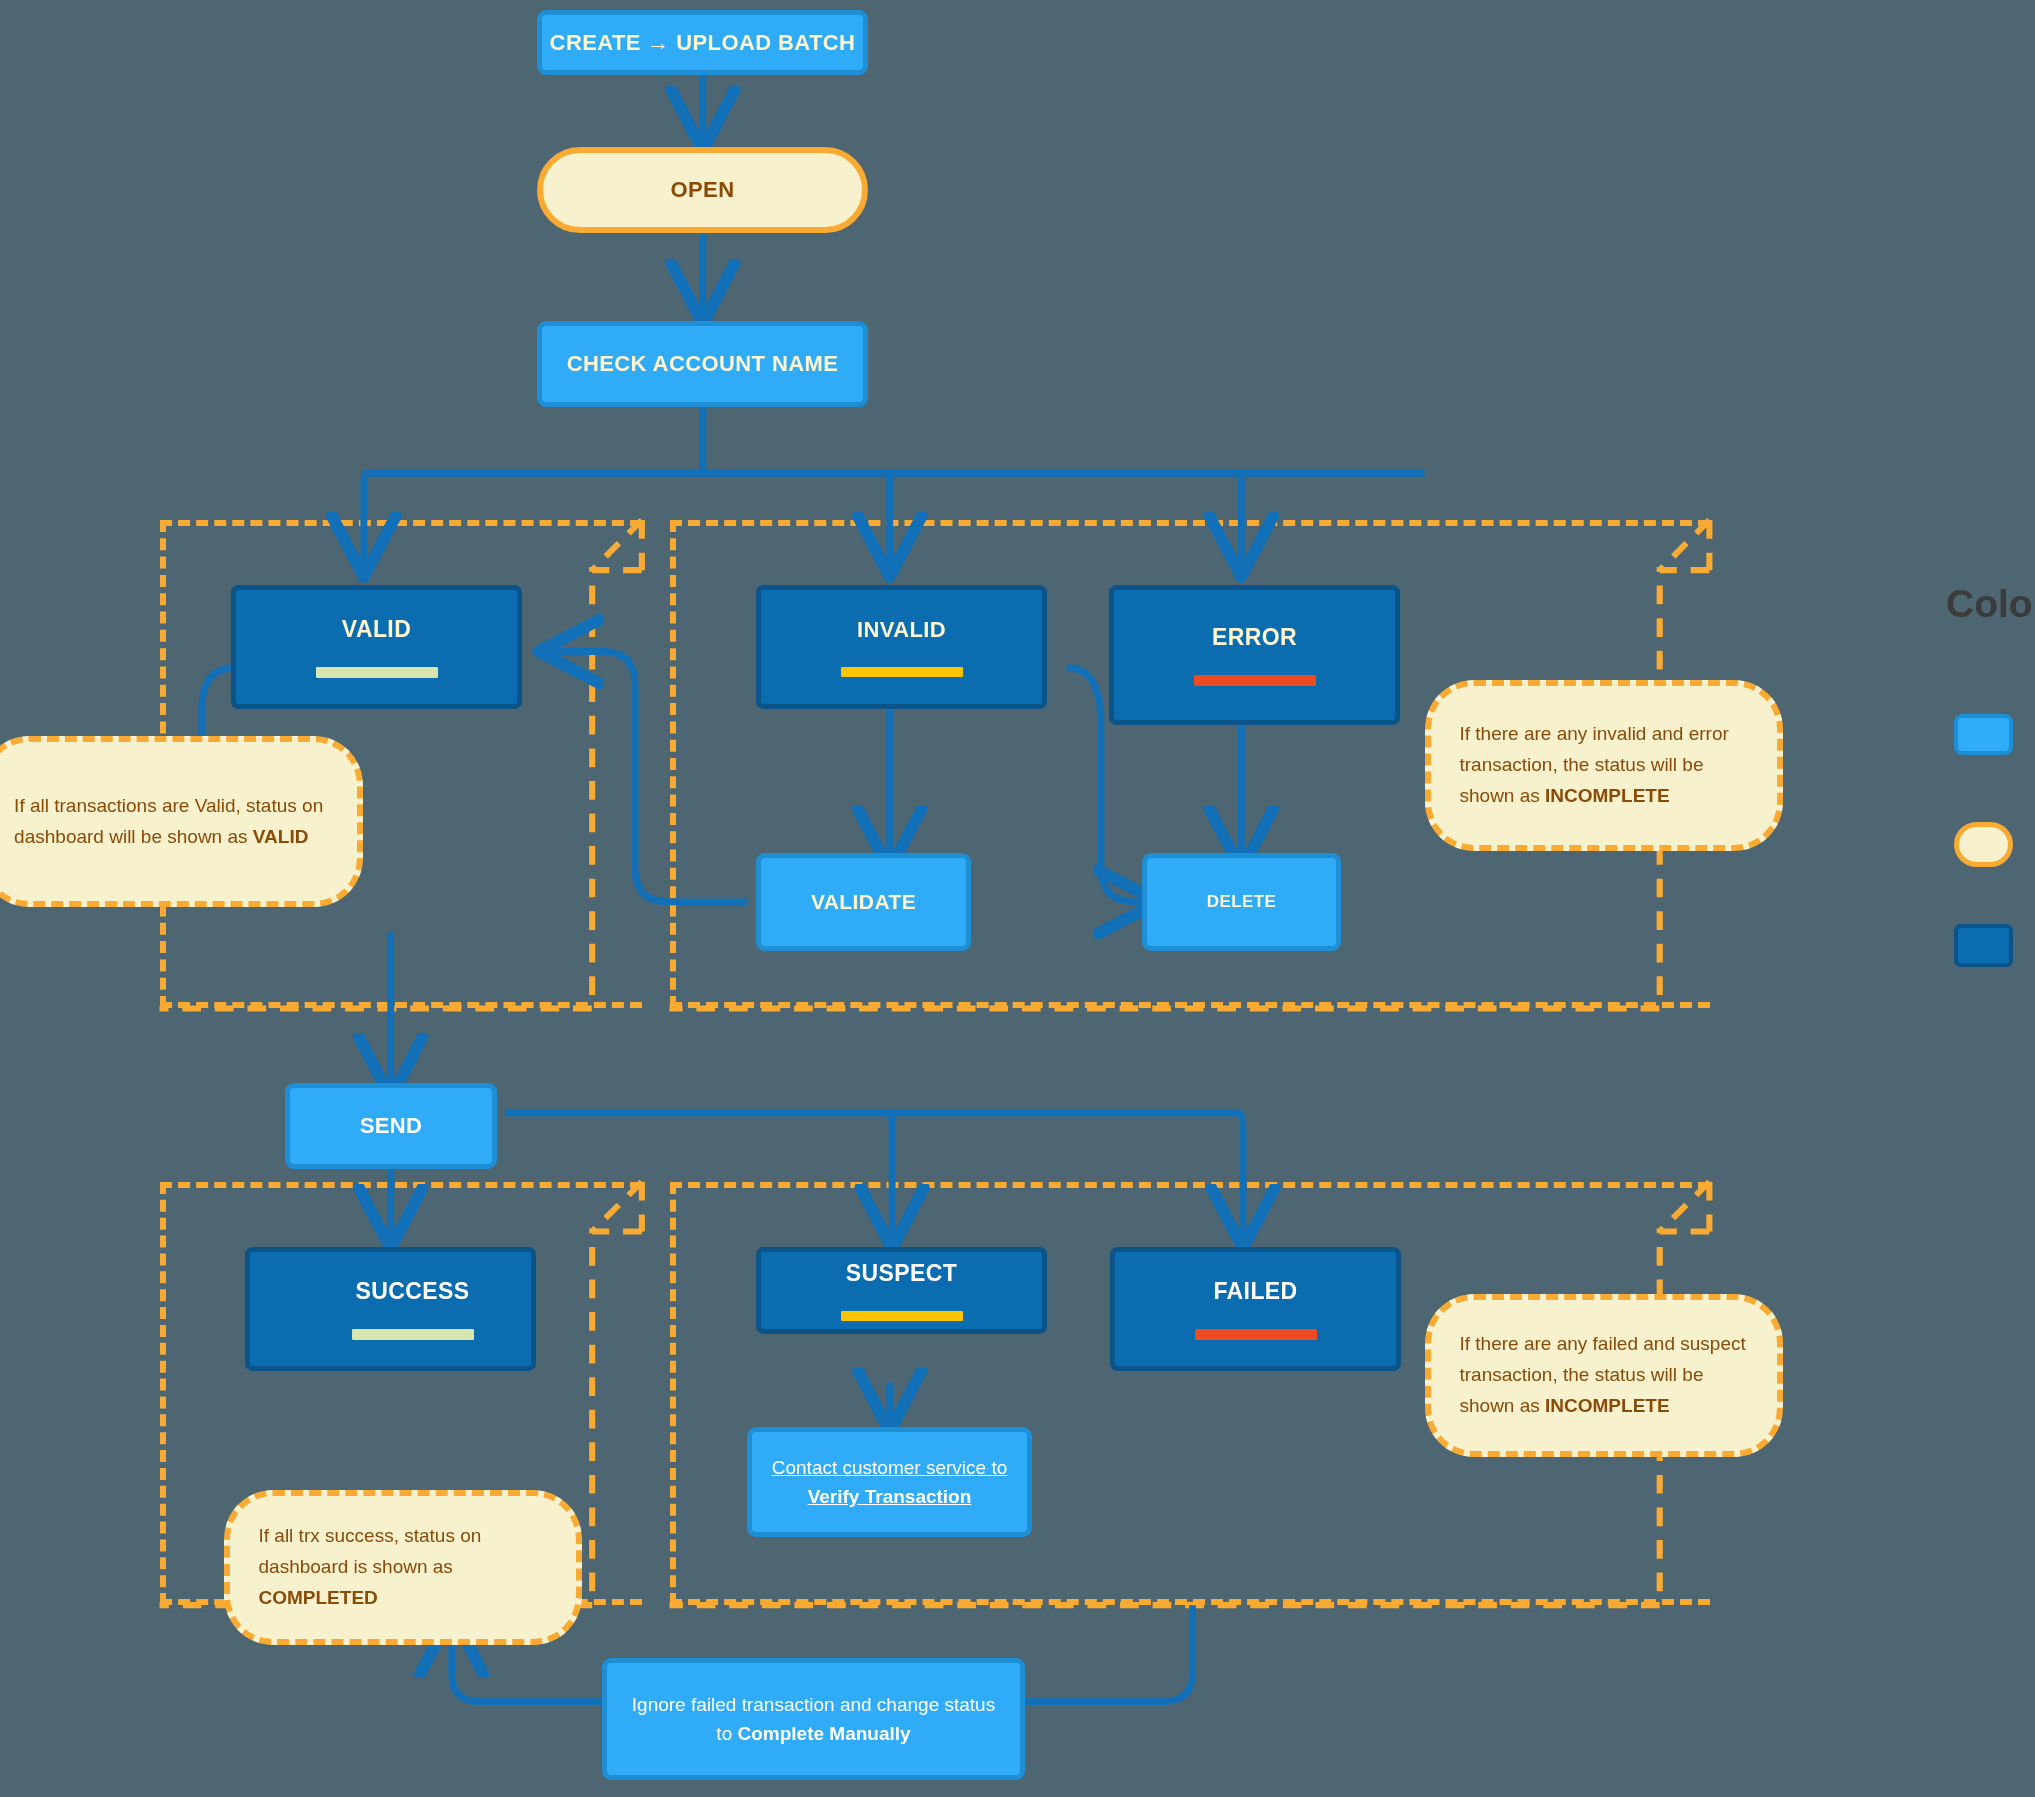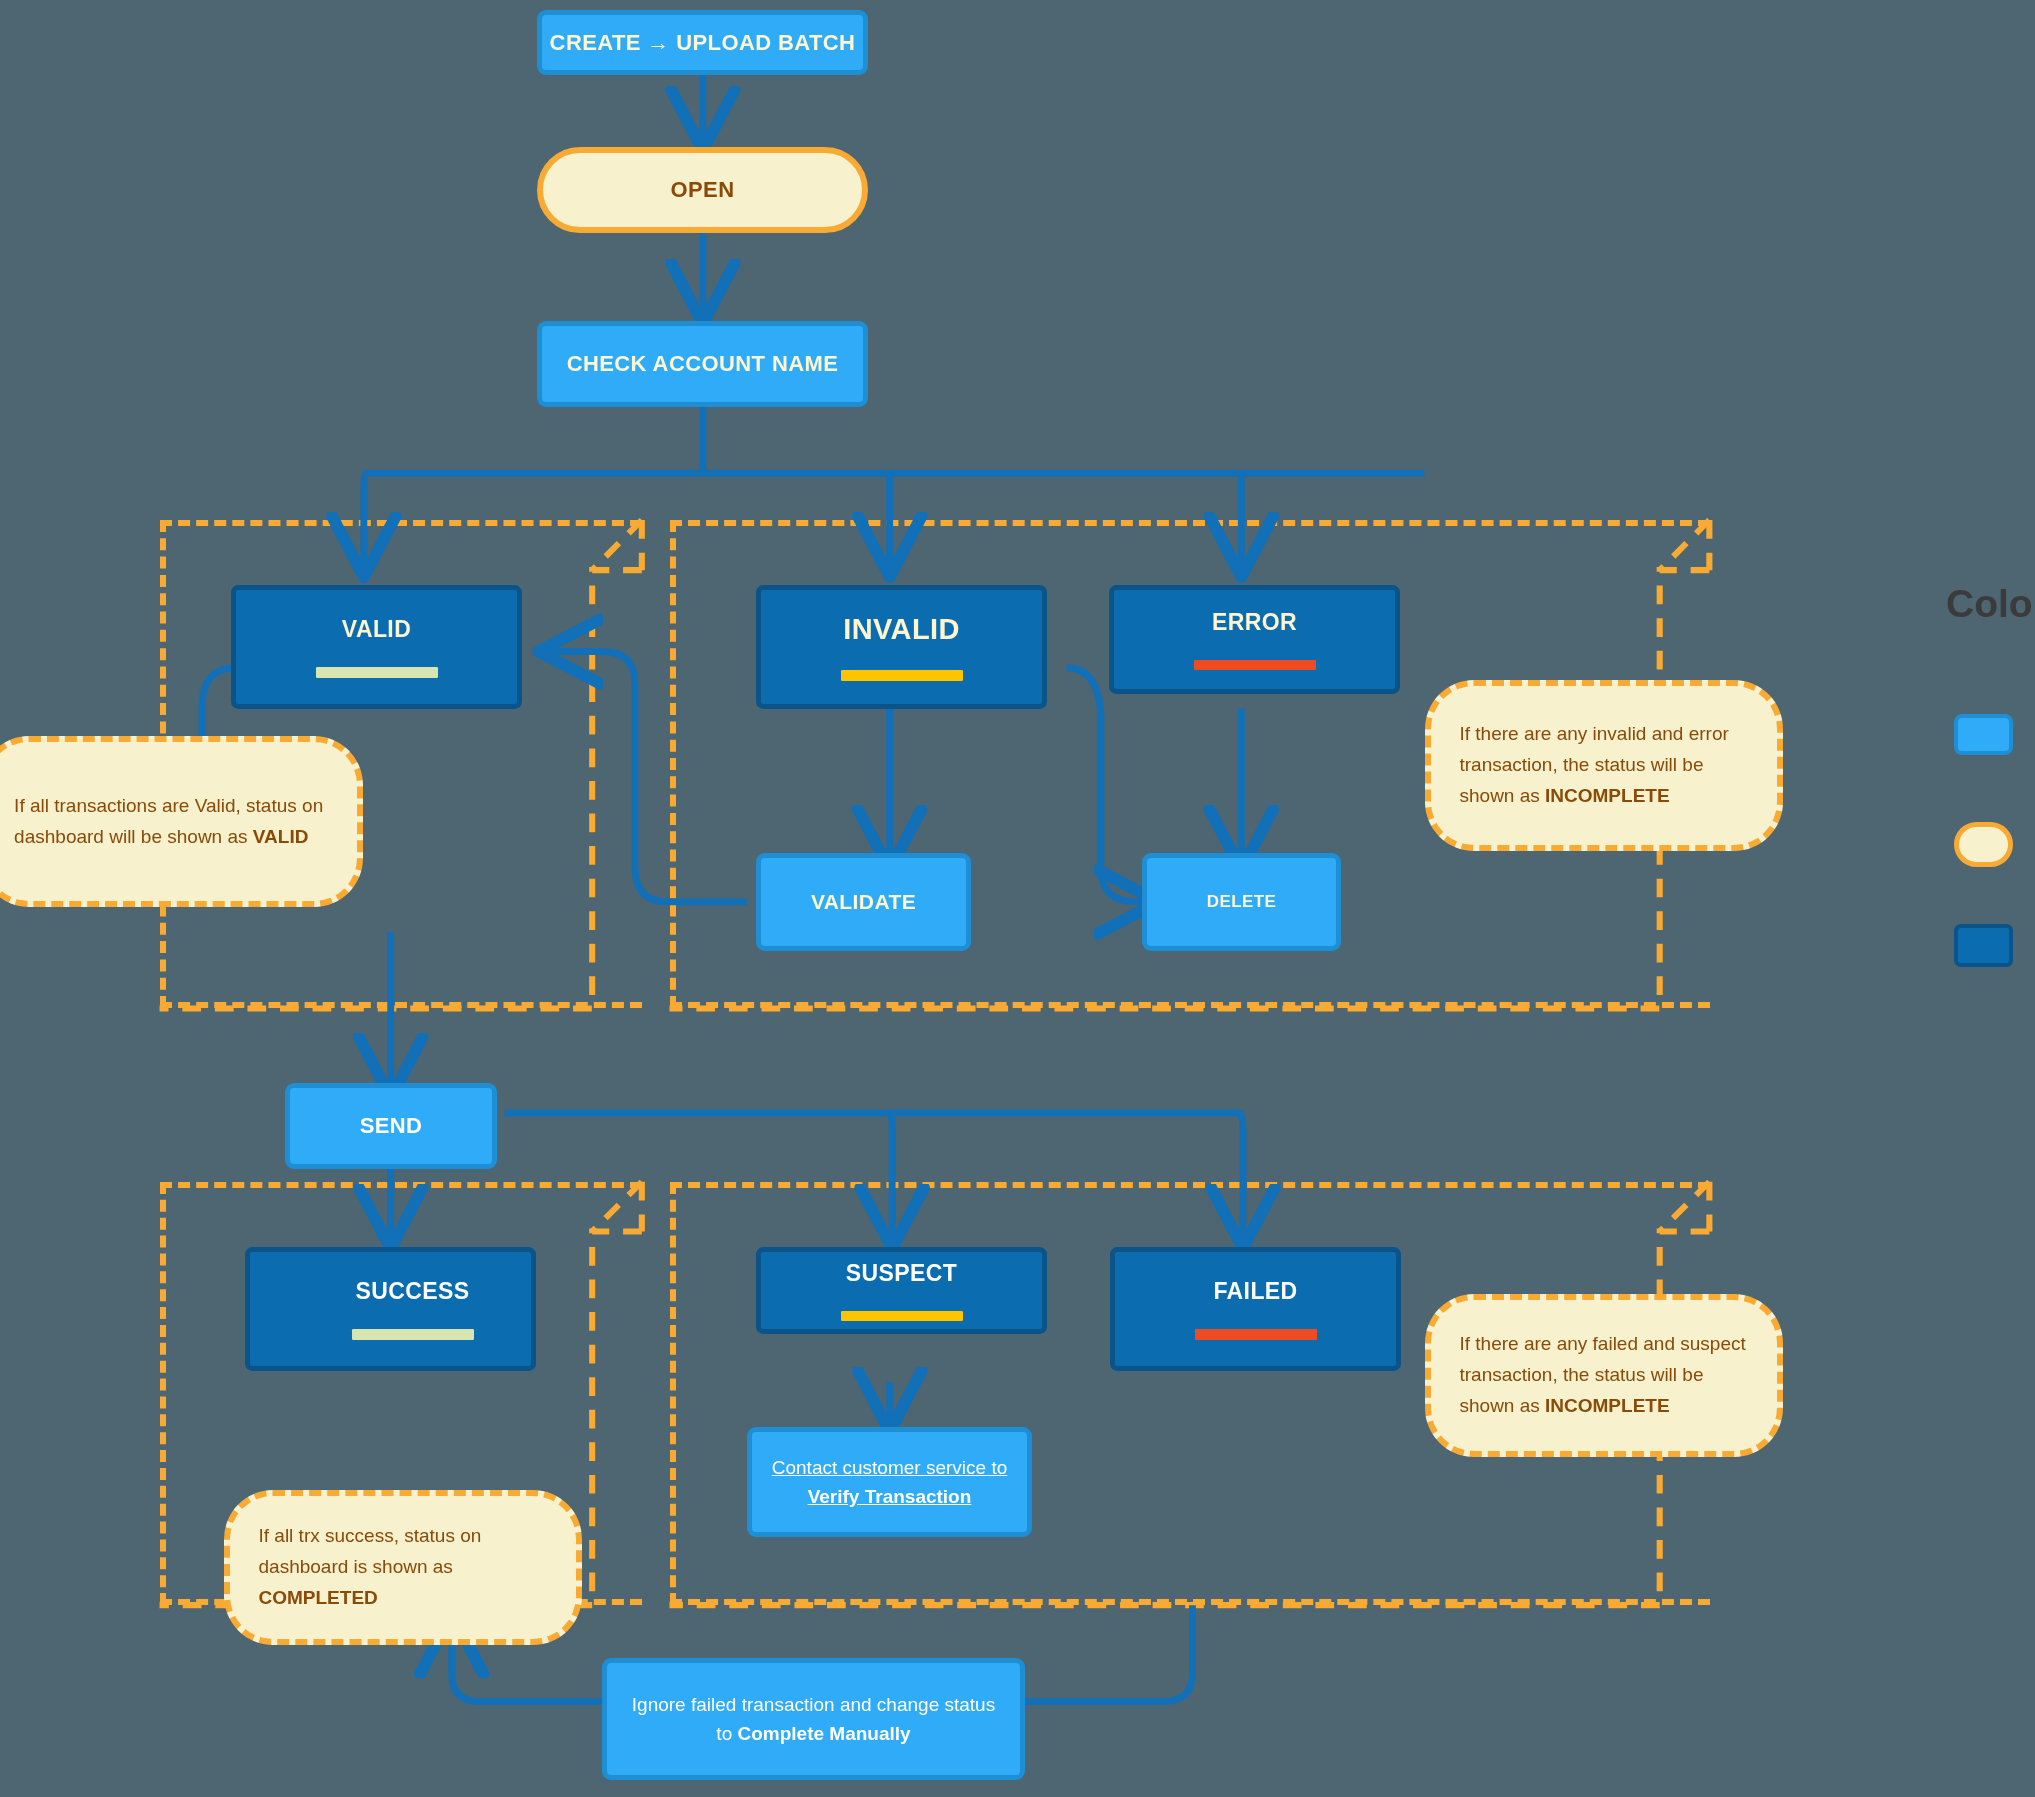--- a/index.html
+++ b/index.html
@@ -140,26 +140,26 @@
 
   <div class="node act" style="left:537px;top:321px;width:331px;height:86px;font-size:22px;">
     <span class="lbl">CHECK ACCOUNT NAME</span>
   </div>
 
   <div class="node det" style="left:231px;top:585px;width:291px;height:124px;font-size:23px;">
     <span class="lbl">VALID</span>
     <span class="bar" style="background:#d8e5b0;width:122px;"></span>
   </div>
 
-  <div class="node det" style="left:756px;top:585px;width:291px;height:124px;font-size:29px;">
+  <div class="node det" style="left:756px;top:585px;width:291px;height:124px;font-size:22px;">
     <span class="lbl">INVALID</span>
     <span class="bar" style="background:#ffc400;width:122px;"></span>
   </div>
 
-  <div class="node det" style="left:1109px;top:585px;width:291px;height:109px;font-size:23px;">
+  <div class="node det" style="left:1109px;top:585px;width:291px;height:140px;font-size:23px;">
     <span class="lbl">ERROR</span>
     <span class="bar" style="background:#ef4b23;width:122px;"></span>
   </div>
 
   <div class="node act" style="left:756px;top:853px;width:215px;height:98px;font-size:21px;">
     <span class="lbl">VALIDATE</span>
   </div>
 
   <div class="node act" style="left:1142px;top:853px;width:199px;height:98px;font-size:17px;">
     <span class="lbl">DELETE</span>

